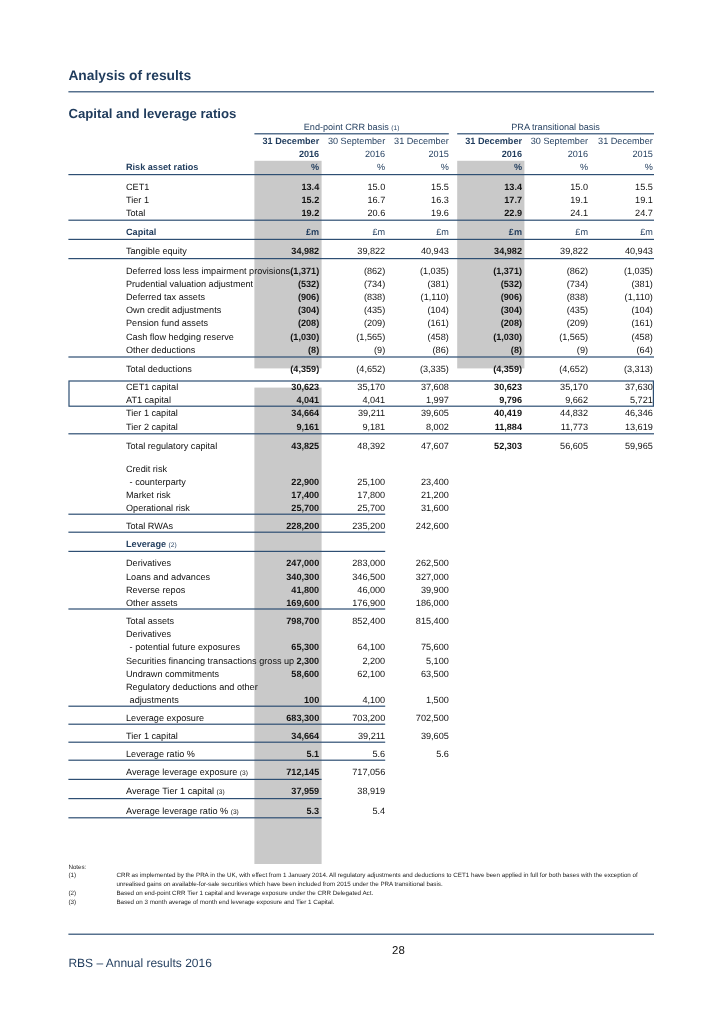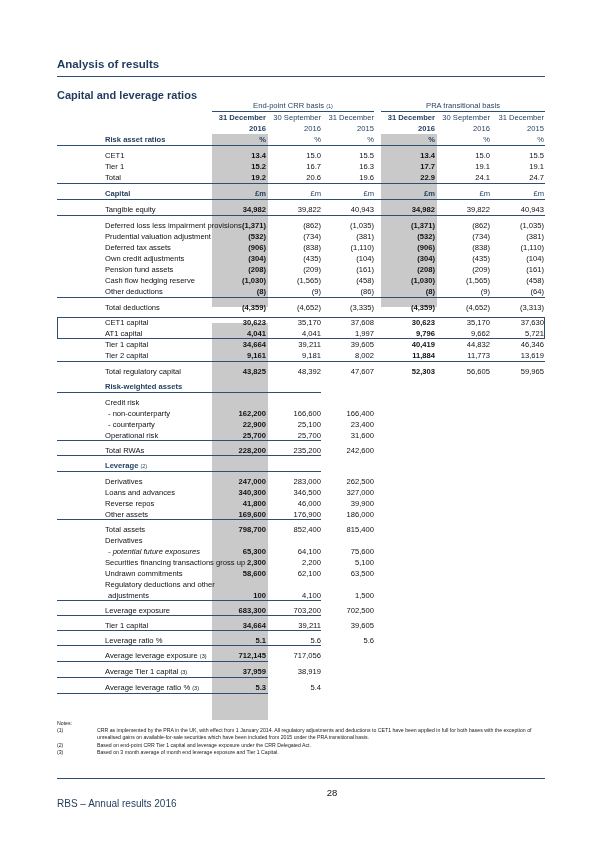--- a/index.html
+++ b/index.html
@@ -254,39 +254,36 @@
   <div class="row">
     <span class="lbl">Total regulatory capital</span>
     <span class="c c0">43,825</span>
       <span class="c c1">48,392</span>
       <span class="c c2">47,607</span>
     <span class="c c3">52,303</span>
       <span class="c c4">56,605</span>
       <span class="c c5">59,965</span>
   </div>
   <div class="gap"></div>
-  <div class="row rule-twothirds" style="height:12px;">
-    <span class="lbl bluelbl">Risk-weighted assets</span>
-  </div>
   <div class="gap"></div>
   <div class="row">
       <span class="lbl">Credit risk</span>
     </div>
-  <div class="row">
-    <span class="lbl" style="left:3px;">- non-counterparty</span>
-    <span class="c c0">162,200</span>
-      <span class="c c1">166,600</span>
-      <span class="c c2">166,400</span>
-  </div>
   <div class="row">
     <span class="lbl" style="left:3px;">- counterparty</span>
     <span class="c c0">22,900</span>
       <span class="c c1">25,100</span>
       <span class="c c2">23,400</span>
   </div>
+  <div class="row">
+    <span class="lbl">Market risk</span>
+    <span class="c c0">17,400</span>
+      <span class="c c1">17,800</span>
+      <span class="c c2">21,200</span>
+  </div>
   <div class="row rule-twothirds">
     <span class="lbl">Operational risk</span>
     <span class="c c0">25,700</span>
       <span class="c c1">25,700</span>
       <span class="c c2">31,600</span>
   </div>
   <div class="gap"></div>
   <div class="row rule-twothirds">
     <span class="lbl">Total RWAs</span>
     <span class="c c0">228,200</span>
@@ -326,21 +323,21 @@
   <div class="row">
     <span class="lbl">Total assets</span>
     <span class="c c0">798,700</span>
       <span class="c c1">852,400</span>
       <span class="c c2">815,400</span>
   </div>
   <div class="row">
       <span class="lbl">Derivatives</span>
     </div>
   <div class="row">
-    <span class="lbl" style="left:3px;font-style:italic;">- potential future exposures</span>
+    <span class="lbl" style="left:3px;">- potential future exposures</span>
     <span class="c c0">65,300</span>
       <span class="c c1">64,100</span>
       <span class="c c2">75,600</span>
   </div>
   <div class="row">
     <span class="lbl">Securities financing transactions gross up</span>
     <span class="c c0">2,300</span>
       <span class="c c1">2,200</span>
       <span class="c c2">5,100</span>
   </div>

